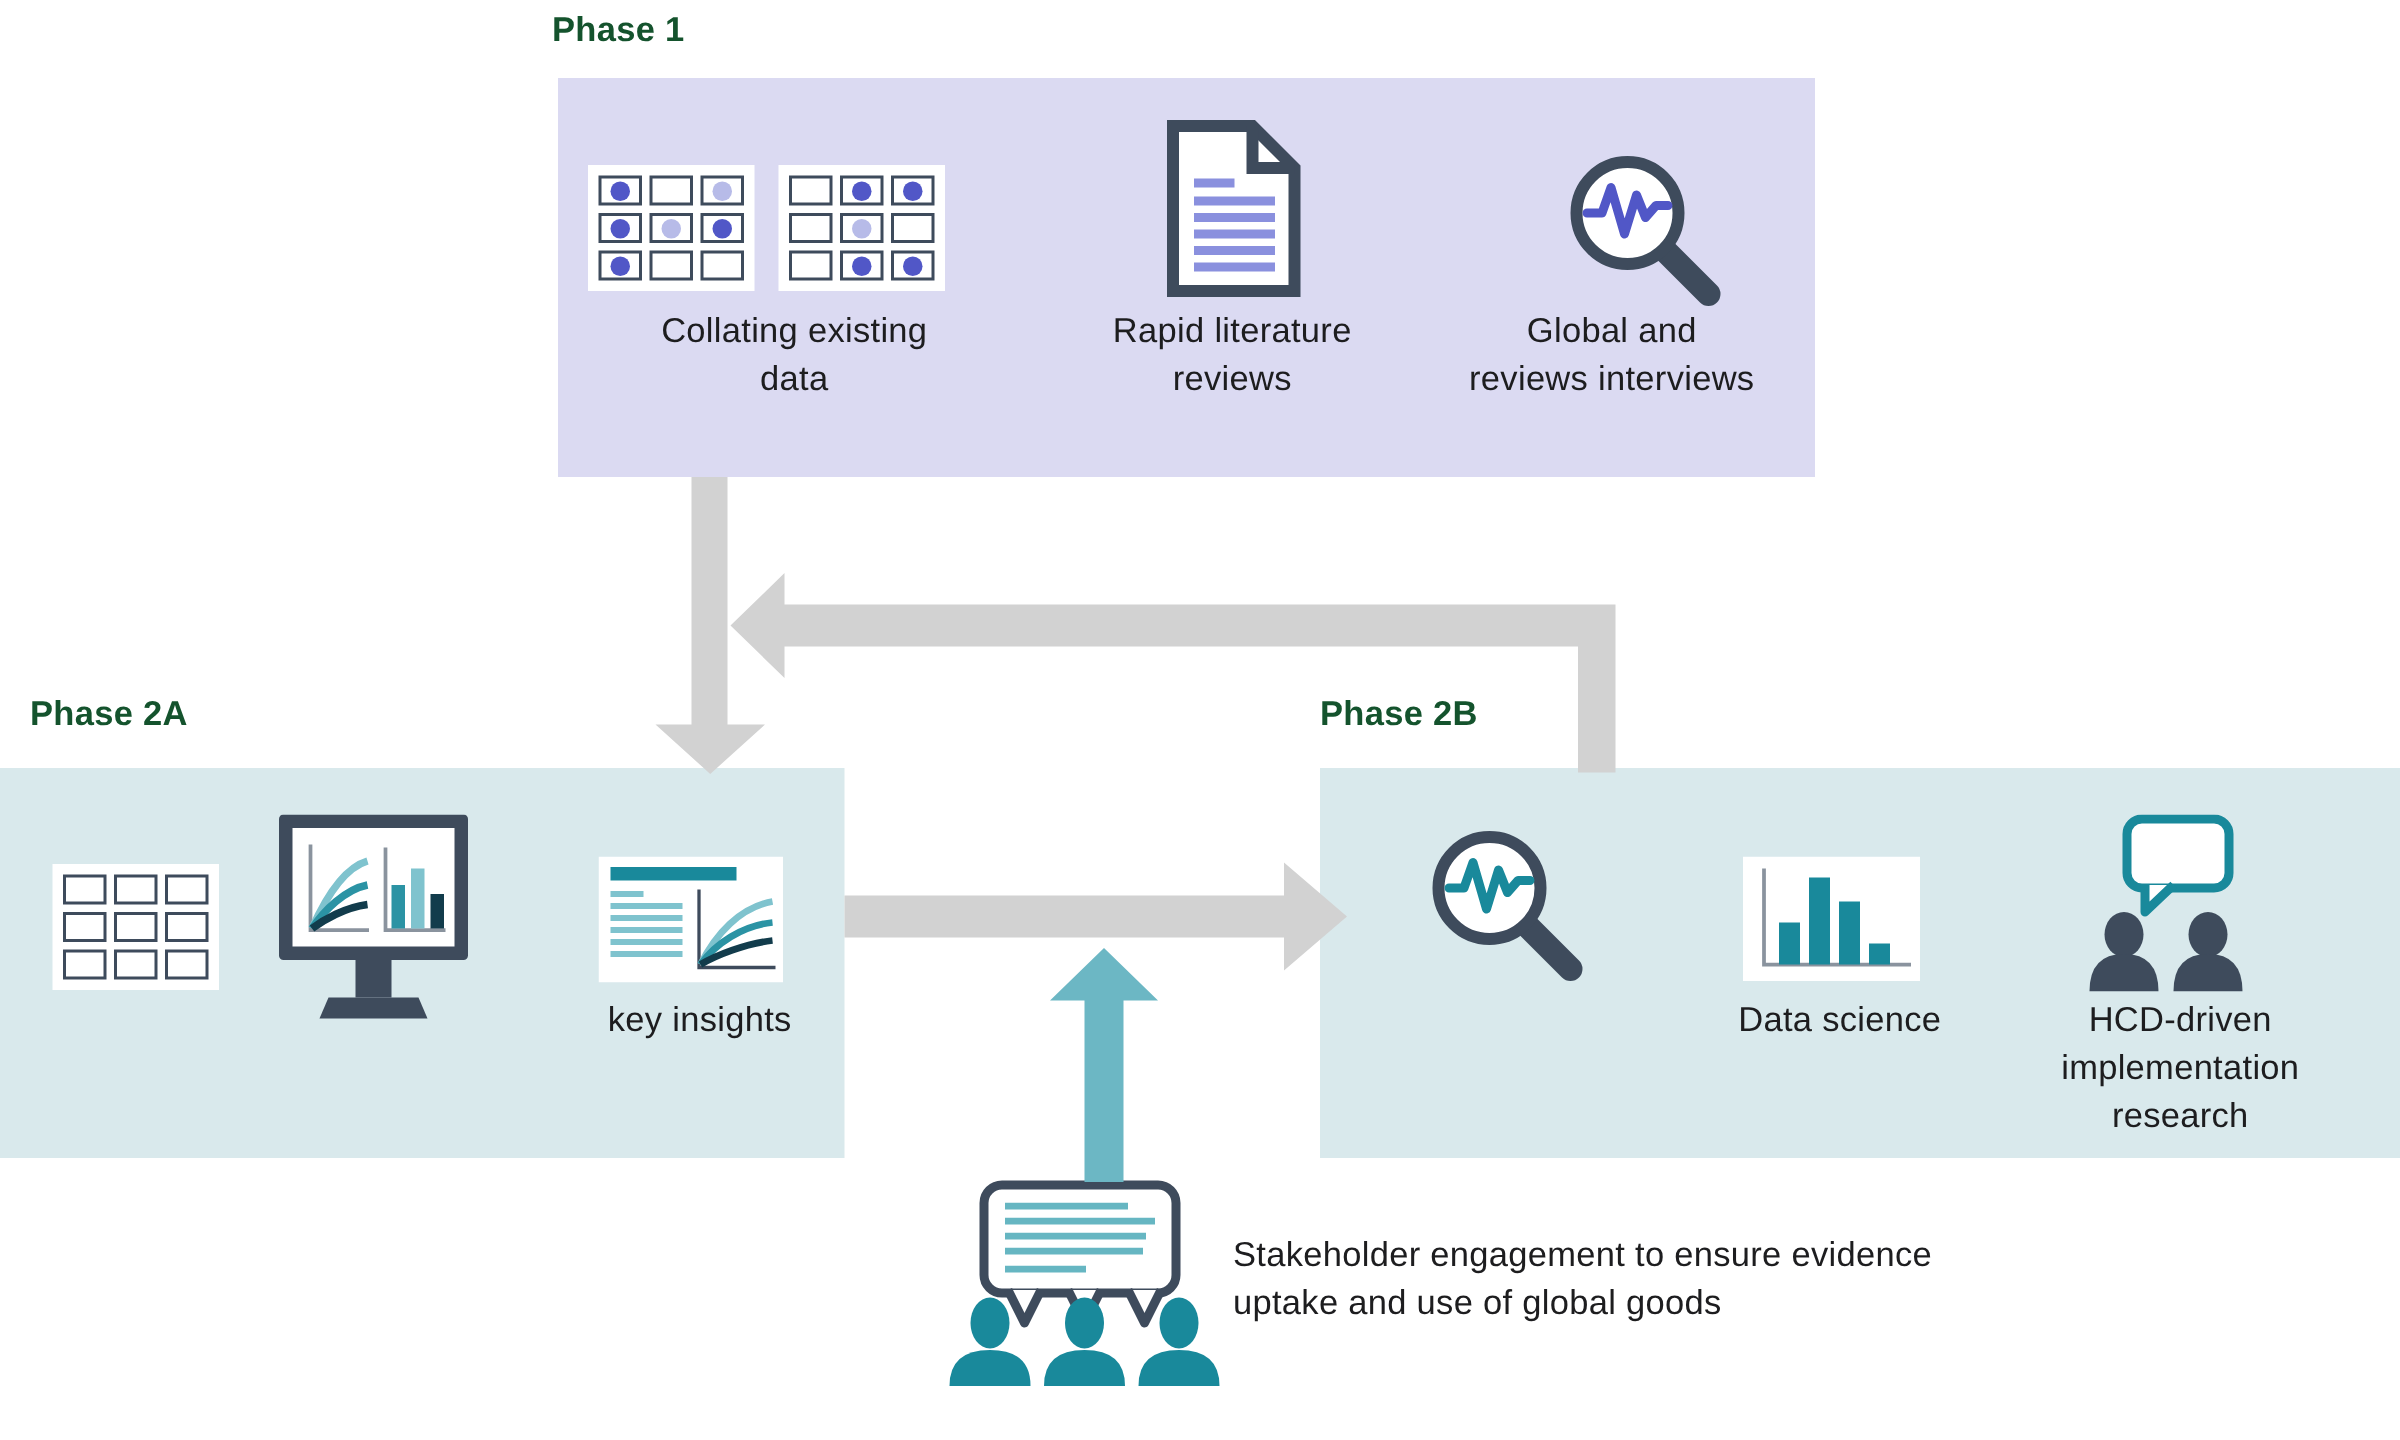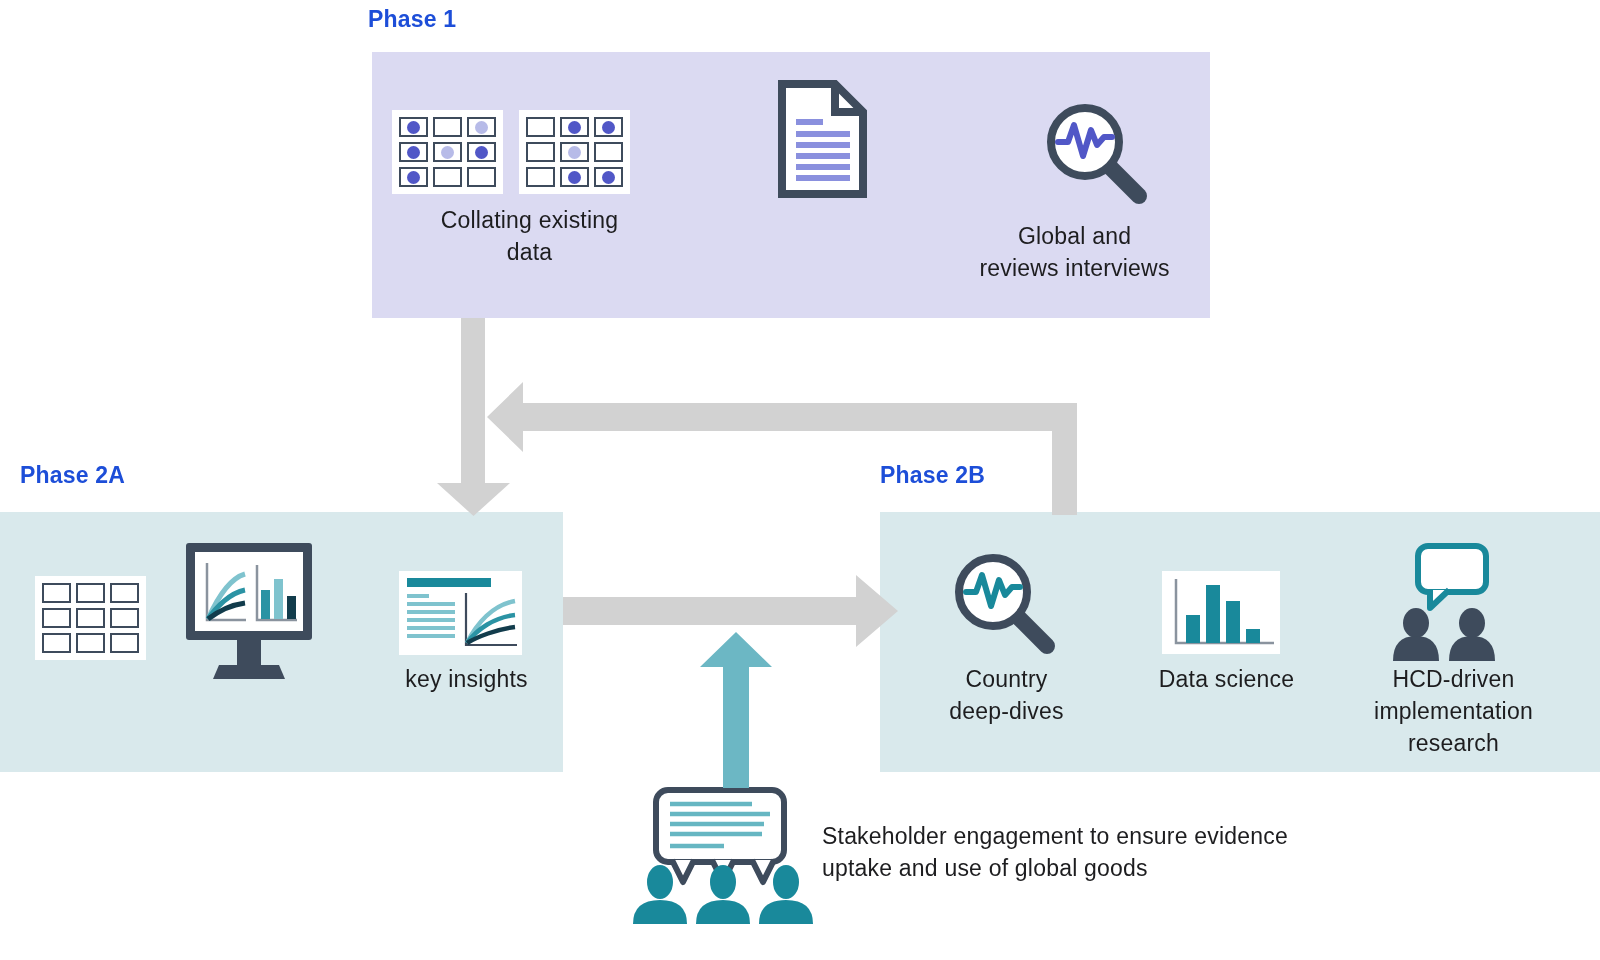--- a/index.html
+++ b/index.html
@@ -1,21 +1,21 @@
 <!DOCTYPE html>
 <html><head>
 <meta charset="utf-8">
 <style>
   html,body{margin:0;padding:0;background:#fff;}
   .canvas{
     position:relative;width:1600px;height:960px;background:#ffffff;
     font-family:"Liberation Sans", sans-serif;color:#1d1d1f;overflow:hidden;
   }
   .phase-label{
-    position:absolute;font-size:23px;font-weight:bold;color:#1d4ed8;letter-spacing:.2px;
+    position:absolute;font-size:23px;font-weight:bold;color:#14532d;letter-spacing:.2px;
   }
   .phase-box{position:absolute;}
   .box-lavender{background:#dbdaf2;}
   .box-teal{background:#d9e9ec;}
   .caption{
     position:absolute;text-align:center;font-size:23px;line-height:32px;letter-spacing:.2px;color:#1d1d1f;
   }
   .caption span{display:block;padding-left:13px;}
   .icon{position:absolute;}
   
@@ -96,27 +96,31 @@
       <path d="M60,6 V34 H88" fill="none" stroke="#3e4b5c" stroke-width="8"></path>
       <g stroke="#8a90de" stroke-width="6">
         <line x1="21" y1="44" x2="48" y2="44"></line>
         <line x1="21" y1="56" x2="75" y2="56"></line>
         <line x1="21" y1="67" x2="75" y2="67"></line>
         <line x1="21" y1="78" x2="75" y2="78"></line>
         <line x1="21" y1="89" x2="75" y2="89"></line>
         <line x1="21" y1="100" x2="75" y2="100"></line>
       </g>
     </svg>
+    <div class="caption" style="left:330px;top:152px;width:226px;">
+      <span>Rapid literature</span>
+      <span>reviews</span>
+    </div>
 
     <svg class="icon" style="left:655px;top:40px;" width="130" height="125" viewBox="0 0 130 125">
       <line x1="84" y1="76" x2="112" y2="104" stroke="#3e4b5c" stroke-width="16" stroke-linecap="round"></line>
       <circle cx="58" cy="50" r="34" fill="#ffffff" stroke="#3e4b5c" stroke-width="8"></circle>
       <polyline points="31,50 41,50 47,33 56,64 64,38 70,53 77,45 85,45" fill="none" stroke="#5157c7" stroke-width="6" stroke-linejoin="round" stroke-linecap="round"></polyline>
     </svg>
-    <div class="caption" style="left:583px;top:168px;width:226px;text-align:center;">
+    <div class="caption" style="left:583px;top:152px;width:226px;text-align:center;">
       <span>Global and</span>
       <span>reviews interviews</span>
     </div>
   </div>
 
   <div class="phase-label" style="left:20px;top:462px;">Phase 2A</div>
 
   <div class="phase-box box-teal" style="left:0px;top:512px;width:563px;height:260px;">
 
     <div class="grids-row" style="left:35px;top:64px;">
@@ -170,24 +174,20 @@
 
   <div class="phase-label" style="left:880px;top:462px;">Phase 2B</div>
 
   <div class="phase-box box-teal" style="left:880px;top:512px;width:720px;height:260px;">
 
     <svg class="icon" style="left:55px;top:30px;" width="130" height="125" viewBox="0 0 130 125">
       <line x1="84" y1="76" x2="112" y2="104" stroke="#3e4b5c" stroke-width="16" stroke-linecap="round"></line>
       <circle cx="58" cy="50" r="34" fill="#ffffff" stroke="#3e4b5c" stroke-width="8"></circle>
       <polyline points="31,50 41,50 47,33 56,64 64,38 70,53 77,45 85,45" fill="none" stroke="#19899b" stroke-width="6" stroke-linejoin="round" stroke-linecap="round"></polyline>
     </svg>
-    <div class="caption" style="left:20px;top:151px;width:200px;">
-      <span>Country</span>
-      <span>deep-dives</span>
-    </div>
 
     <svg class="icon" style="left:282px;top:59px;" width="118" height="83" viewBox="0 0 118 83">
       <rect x="0" y="0" width="118" height="83" fill="#ffffff"></rect>
       <path d="M14,8 V72 H112" fill="none" stroke="#8a939e" stroke-width="2.5"></path>
       <rect x="24" y="44" width="14" height="28" fill="#19899b"></rect>
       <rect x="44" y="14" width="14" height="58" fill="#19899b"></rect>
       <rect x="64" y="30" width="14" height="42" fill="#19899b"></rect>
       <rect x="84" y="58" width="14" height="14" fill="#19899b"></rect>
     </svg>
     <div class="caption" style="left:240px;top:151px;width:200px;">

